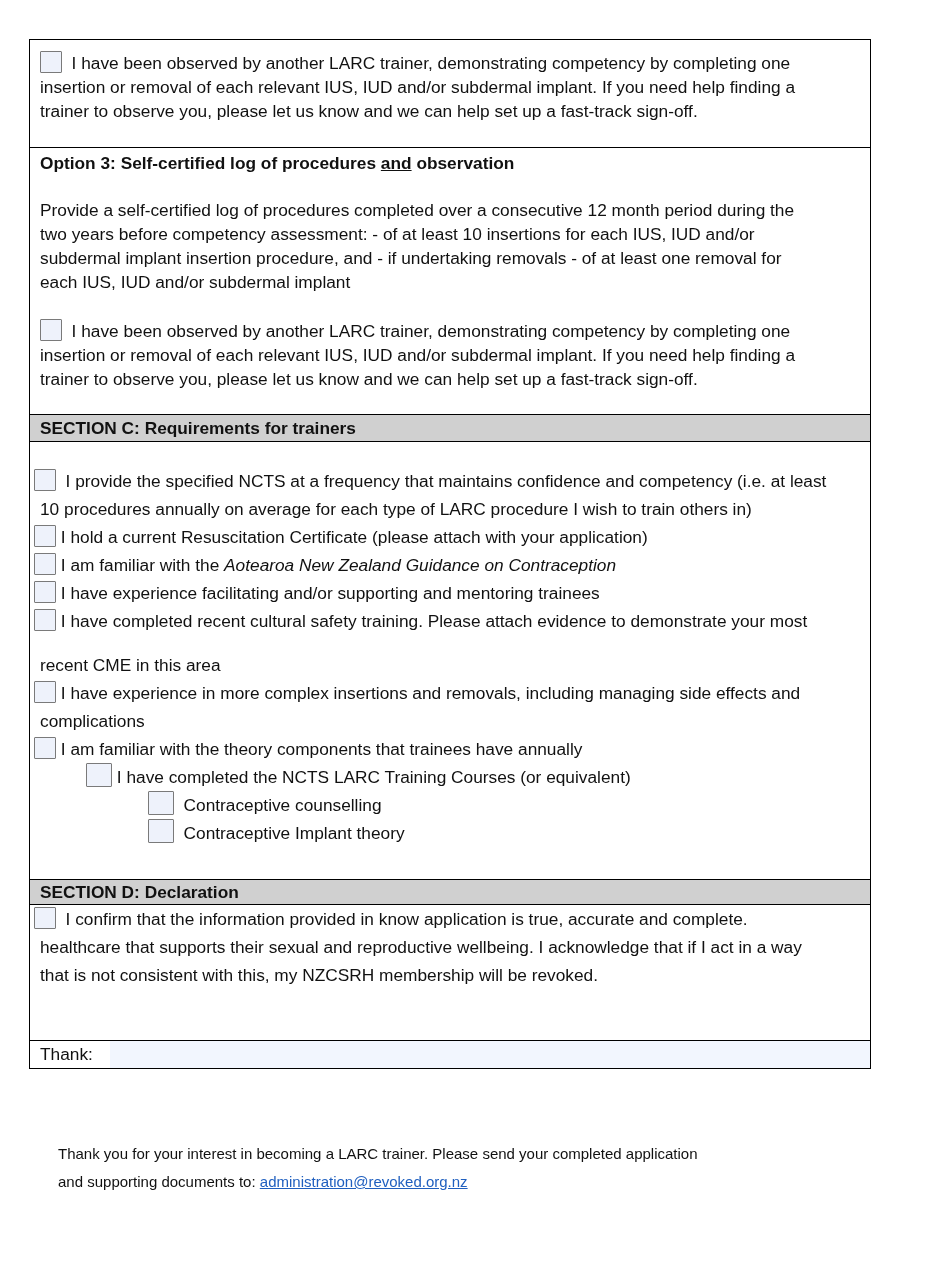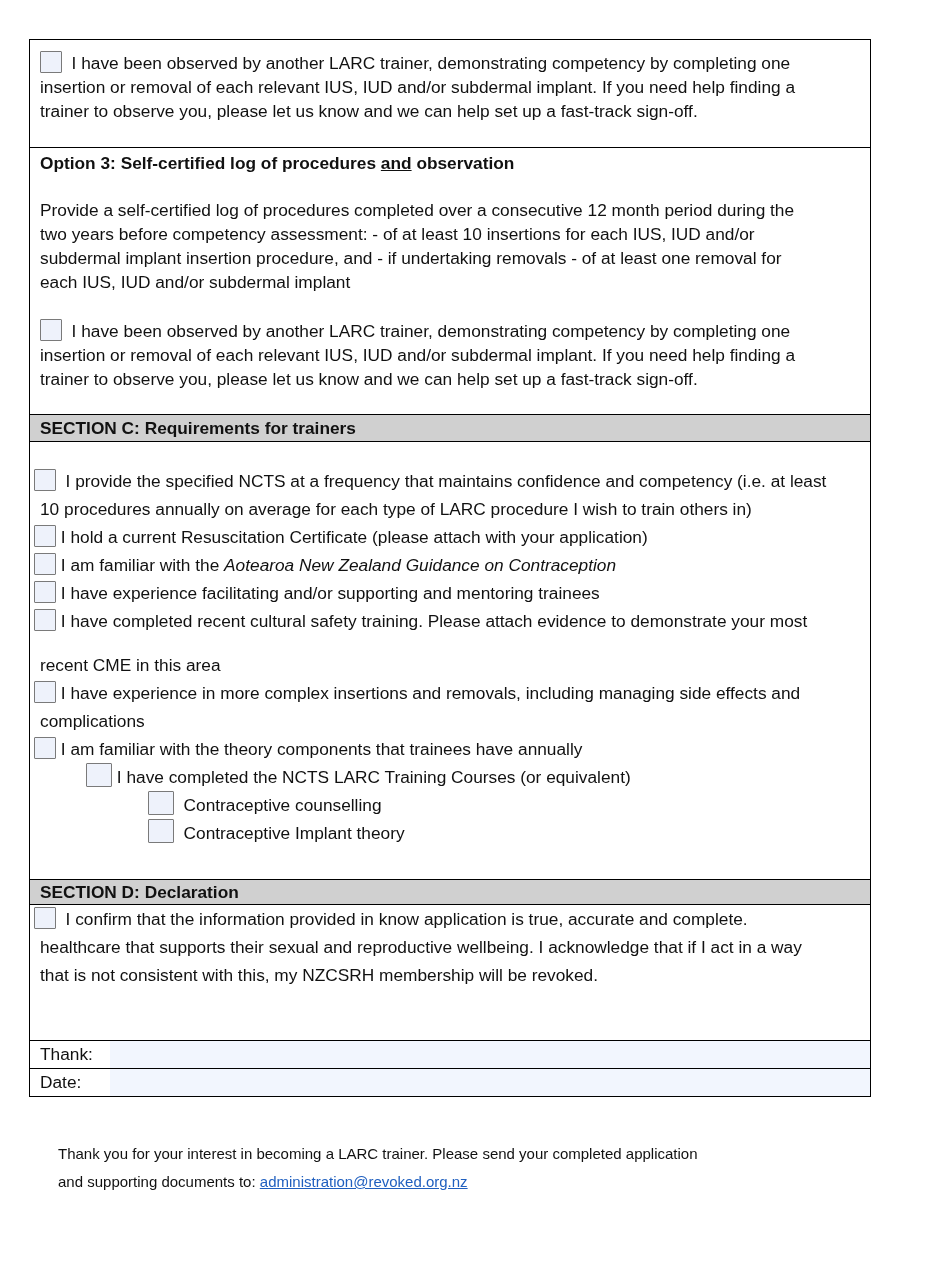--- a/index.html
+++ b/index.html
@@ -82,22 +82,18 @@
   <div class="header" style="line-height:24px;">SECTION D: Declaration</div>
   <div class="cell" style="height:136px; padding:0 10px 0 4px;">
     <div class="line lh28"><span class="cb"></span>&nbsp;&nbsp;<span>I confirm that the information provided in know application is true, accurate and complete.</span></div>
     <div class="line lh28" style="padding-left:6px;">healthcare that supports their sexual and reproductive wellbeing. I acknowledge that if I act in a way</div>
     <div class="line lh28" style="padding-left:6px;">that is not consistent with this, my NZCSRH membership will be revoked.</div>
   </div>
   <div class="fieldrow">
     <div class="flabel">Thank:</div>
     <input class="finput" type="text" value="" style="">
   </div>
-  <div class="fieldrow">
-    <div class="flabel">Date:</div>
-    <input class="finput" type="text" value="" style="">
-  </div>
 </div>
 
 <div class="footer">
   <div>Thank you for your interest in becoming a LARC trainer. Please send your completed application</div>
   <div><span>and supporting documents to: </span><a href="#">administration@revoked.org.nz</a></div>
 </div>
 
 </body></html>

